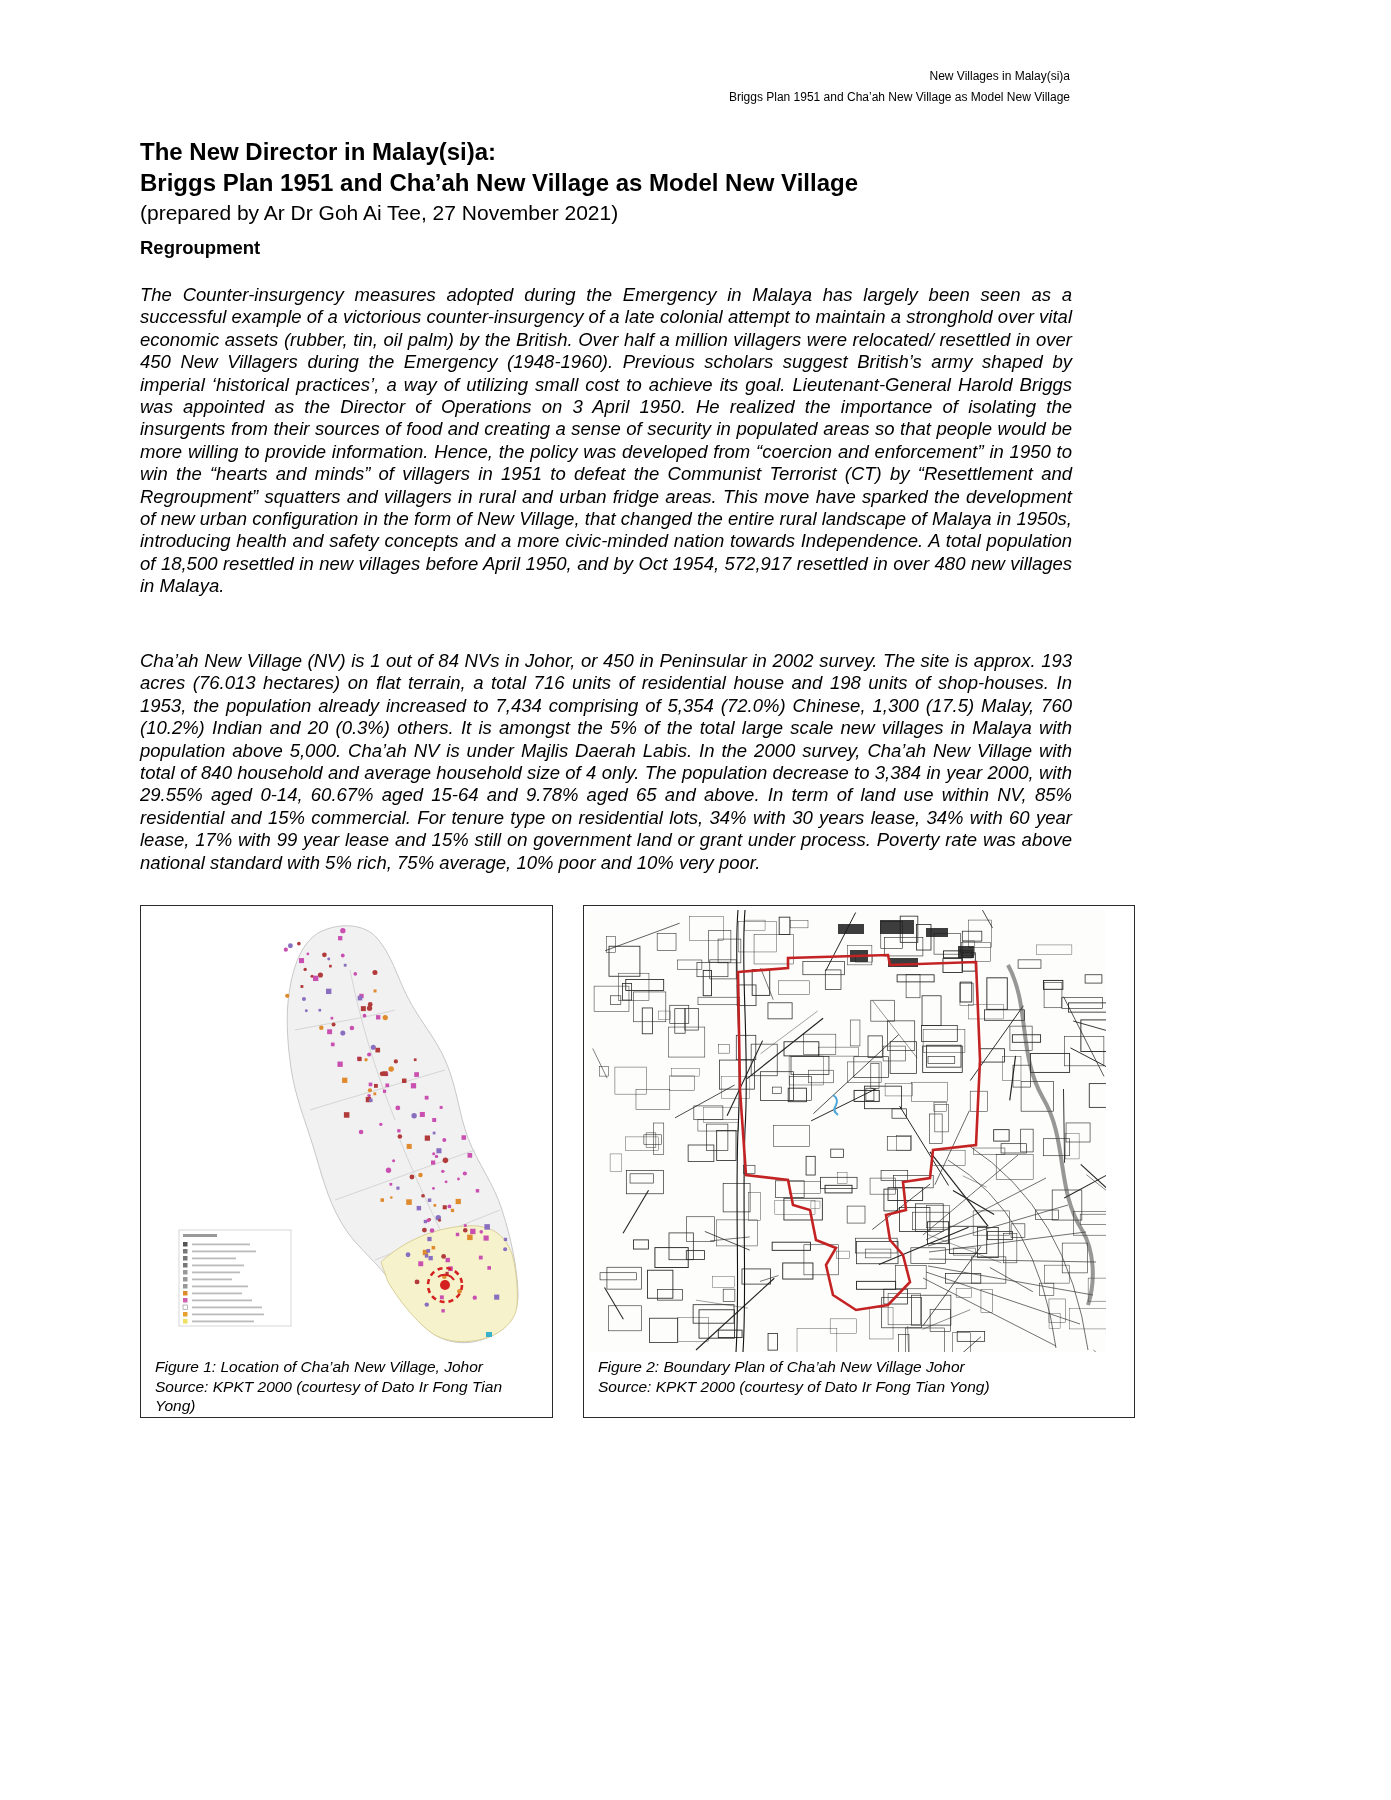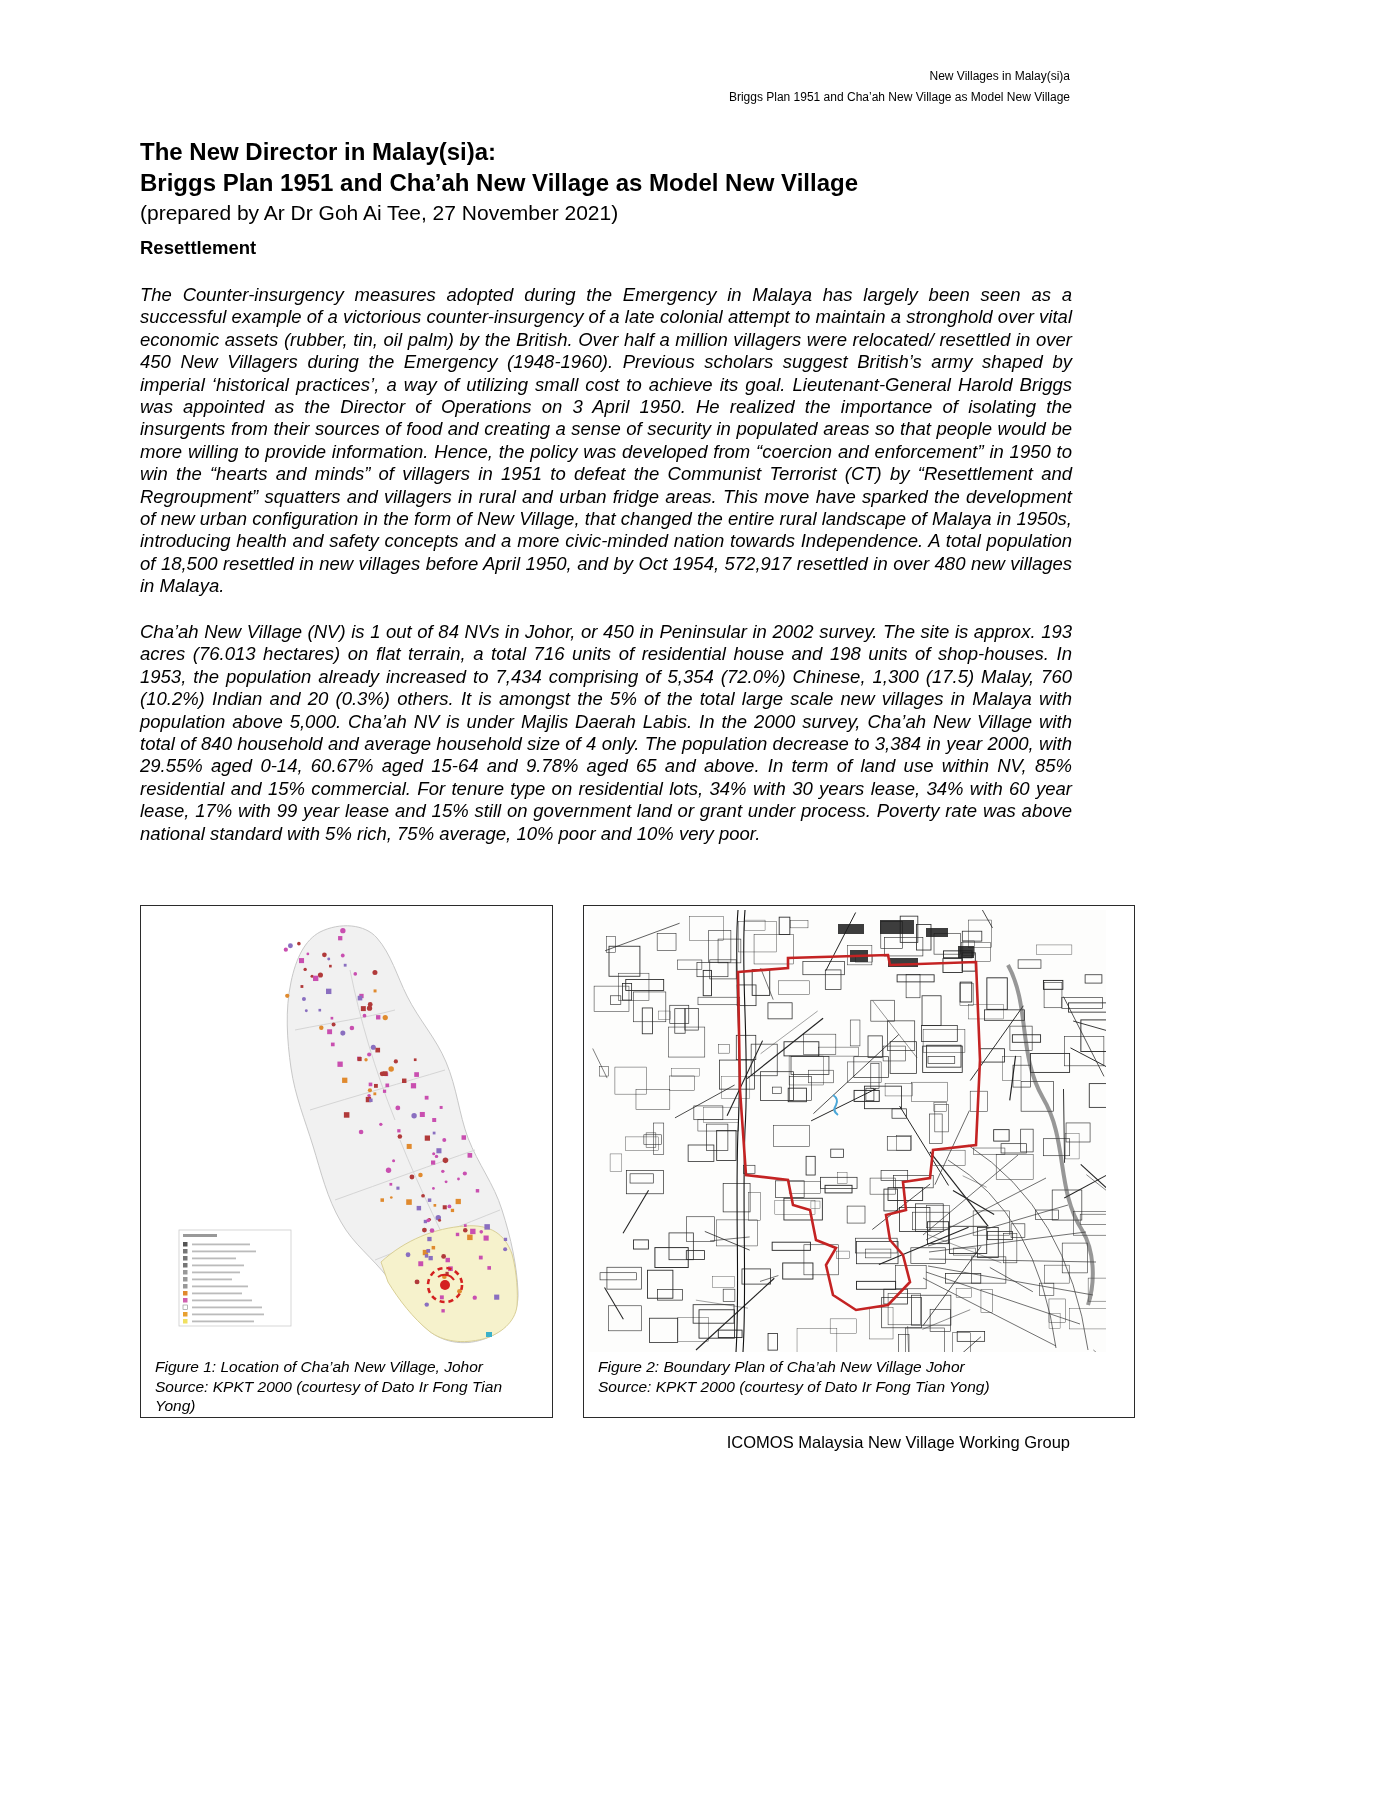--- a/index.html
+++ b/index.html
@@ -28,21 +28,21 @@
     font-size: 18.5px; font-weight: bold;
   }
 
   .para {
     position: absolute; left: 140px; width: 932px;
     font-size: 18.5px; line-height: 22.4px;
     text-align: justify;
     font-style: italic;
   }
   #para1 { top: 284px; }
-  #para2 { top: 621px; }
+  #para2 { top: 650px; }
 
   .figure-box {
     position: absolute; top: 905px;
     border: 1px solid #2b2b2b; background: #fff; overflow: hidden; padding-left: 16px;
   }
   #figure1 { left: 140px; width: 413px; height: 513px; }
   #figure2 { left: 583px; width: 552px; height: 513px; }
   .figure-image { position: absolute; top: 4px; left: 4px; }
   .figure-caption {
     position: absolute; left: 14px; right: 12px;
@@ -66,21 +66,21 @@
     <div>New Villages in Malay(si)a</div>
     <div>Briggs Plan 1951 and Cha’ah New Village as Model New Village</div>
   </div>
 
   <div class="title-block">
     <div class="title-line">The New Director in Malay(si)a:</div>
     <div class="title-line">Briggs Plan 1951 and Cha’ah New Village as Model New Village</div>
     <div class="byline">(prepared by Ar Dr Goh Ai Tee,  27 November 2021)</div>
   </div>
 
-  <div class="section-heading">Resettlement</div>
+  <div class="section-heading">Regroupment</div>
 
   <div class="para" id="para1">The Counter-insurgency measures adopted during the Emergency in Malaya has largely been seen as a successful example of a victorious counter-insurgency of a late colonial attempt to maintain a stronghold over vital economic assets (rubber, tin, oil palm) by the British. Over half a million villagers were relocated/ resettled in over 450 New Villagers during the Emergency (1948-1960). Previous scholars suggest British’s army shaped by imperial ‘historical practices’, a way of utilizing small cost to achieve its goal. Lieutenant-General Harold Briggs was appointed as the Director of Operations on 3 April 1950. He realized the importance of isolating the insurgents from their sources of food and creating a sense of security in populated areas so that people would be more willing to provide information. Hence, the policy was developed from “coercion and enforcement” in 1950 to win the “hearts and minds” of villagers in 1951 to defeat the Communist Terrorist (CT) by “Resettlement and Regroupment” squatters and villagers in rural and urban fridge areas. This move have sparked the development of new urban configuration in the form of New Village, that changed the entire rural landscape of Malaya in 1950s, introducing health and safety concepts and a more civic-minded nation towards Independence. A total population of 18,500 resettled in new villages before April 1950, and by Oct 1954, 572,917 resettled in over 480 new villages in Malaya.</div>
   <div class="para" id="para2">Cha’ah New Village (NV) is 1 out of 84 NVs in Johor, or 450 in Peninsular in 2002 survey. The site is approx. 193 acres (76.013 hectares) on flat terrain, a total 716 units of residential house and 198 units of shop-houses. In 1953, the population already increased to 7,434 comprising of 5,354 (72.0%) Chinese, 1,300 (17.5) Malay, 760 (10.2%) Indian and 20 (0.3%) others. It is amongst the 5% of the total large scale new villages in Malaya with population above 5,000. Cha’ah NV is under Majlis Daerah Labis. In the 2000 survey, Cha’ah New Village with total of 840 household and average household size of 4 only. The population decrease to 3,384 in year 2000, with 29.55% aged 0-14, 60.67% aged 15-64 and 9.78% aged 65 and above. In term of land use within NV, 85% residential and 15% commercial. For tenure type on residential lots, 34% with 30 years lease, 34% with 60 year lease, 17% with 99 year lease and 15% still on government land or grant under process. Poverty rate was above national standard with 5% rich, 75% average, 10% poor and 10% very poor.</div>
 
   <div class="figure-box" id="figure1">
     <svg class="figure-image" width="404" height="444" viewBox="0 0 404 444" xmlns="http://www.w3.org/2000/svg">
 
       <path d="M 175,22 C 195,12 220,14 232,28 C 246,44 252,66 262,86 C 274,110 291,128 301,152
            C 312,178 314,204 323,228 C 333,254 349,274 357,300 C 366,328 372,356 373,382
            C 374,404 362,420 342,428 C 322,436 300,434 283,420 C 266,406 257,386 243,368
@@ -612,16 +612,15 @@
            L 300,395 L 268,400 L 245,385 L 238,355 L 248,338 L 228,330 L 222,300 L 205,295
            L 200,270 L 158,265 L 152,180 Z" fill="none" stroke="#c42323" stroke-width="2.6"></path>
     </svg>
     <div class="figure-caption">
       <div>Figure 2: Boundary Plan of Cha’ah New Village Johor</div>
       <div>Source: KPKT 2000 (courtesy of Dato Ir Fong Tian Yong)</div>
     </div>
   </div>
 
   <div class="page-footer">
-    <div>ICOMOS Malaysia New Village Working Group</div>
   </div>
 
 </div>
 
 </body></html>

